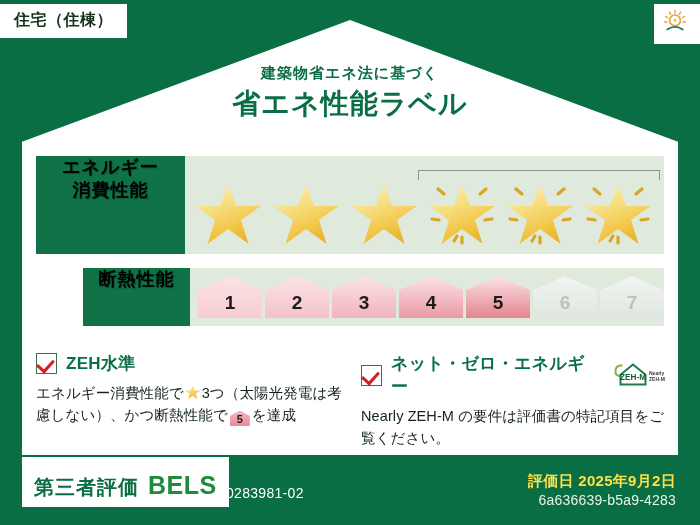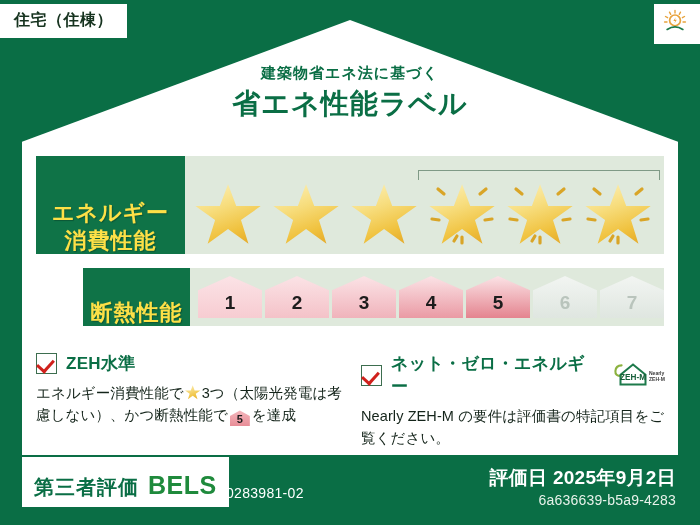--- a/index.html
+++ b/index.html
@@ -42,23 +42,23 @@
     position:absolute;left:0;right:0;top:64px;text-align:center;
     font-size:15px;font-weight:bold;color:#0a6e45;letter-spacing:1px;z-index:5;
   }
   .t-main{
     position:absolute;left:0;right:0;top:85px;text-align:center;
     font-size:28px;font-weight:bold;color:#0a6e45;letter-spacing:1px;z-index:5;
   }
   
   .row{position:absolute;display:flex;align-items:stretch;}
   .row-key{
-    background:#0f7347;color:#fde047;
-    display:flex;flex-direction:column;align-items:center;justify-content:flex-end;
-    font-size:22px;font-weight:bold;line-height:1.25;letter-spacing:1px;
+    background:#0f7347;color:#000000;
+    display:flex;flex-direction:column;align-items:center;justify-content:flex-start;
+    font-size:18px;font-weight:bold;line-height:1.25;letter-spacing:1px;
     text-shadow:1px 1px 1px rgba(0,0,0,.25);
   }
   .row-val{
     background:#dfe9dc;position:relative;
     display:flex;align-items:center;
   }
   #row-energy{left:36px;top:156px;width:628px;height:98px;}
   #row-energy .row-key{width:150px;}
   #row-energy .row-val{width:478px;padding-left:4px;}
   #row-insul{left:36px;top:268px;width:628px;height:58px;}
@@ -129,21 +129,21 @@
   .bels{
     position:absolute;left:22px;bottom:18px;background:#fff;
     padding:14px 12px 6px 12px;display:flex;align-items:baseline;gap:9px;
   }
   .bels .jp{font-size:20px;font-weight:bold;color:#0a6e45;letter-spacing:1px;}
   .bels .en{font-size:25px;font-weight:bold;color:#1f8a3c;letter-spacing:.5px;}
   .bels-no{
     position:absolute;left:226px;bottom:24px;color:#fff;font-size:14px;letter-spacing:.3px;
   }
   .fdate{
-    position:absolute;right:24px;bottom:34px;color:#ffffff;font-size:19px;font-weight:bold;letter-spacing:.3px;
+    position:absolute;right:24px;bottom:34px;color:#fde047;font-size:15px;font-weight:bold;letter-spacing:.3px;
   }
   .fid{
     position:absolute;right:24px;bottom:17px;color:#e7f2ea;font-size:14px;letter-spacing:.2px;
   }
 </style>
 </head>
 <body>
 
 <div id="label">
 

